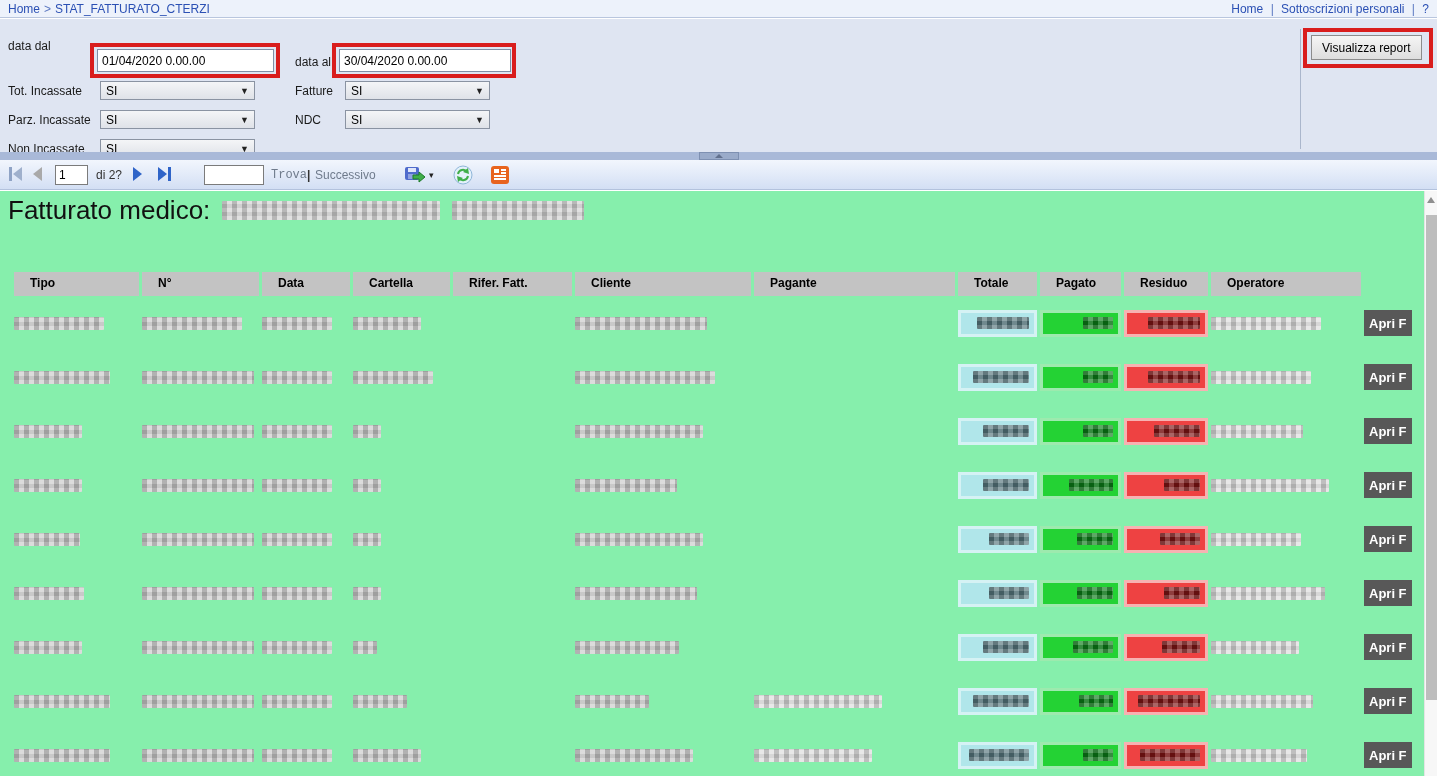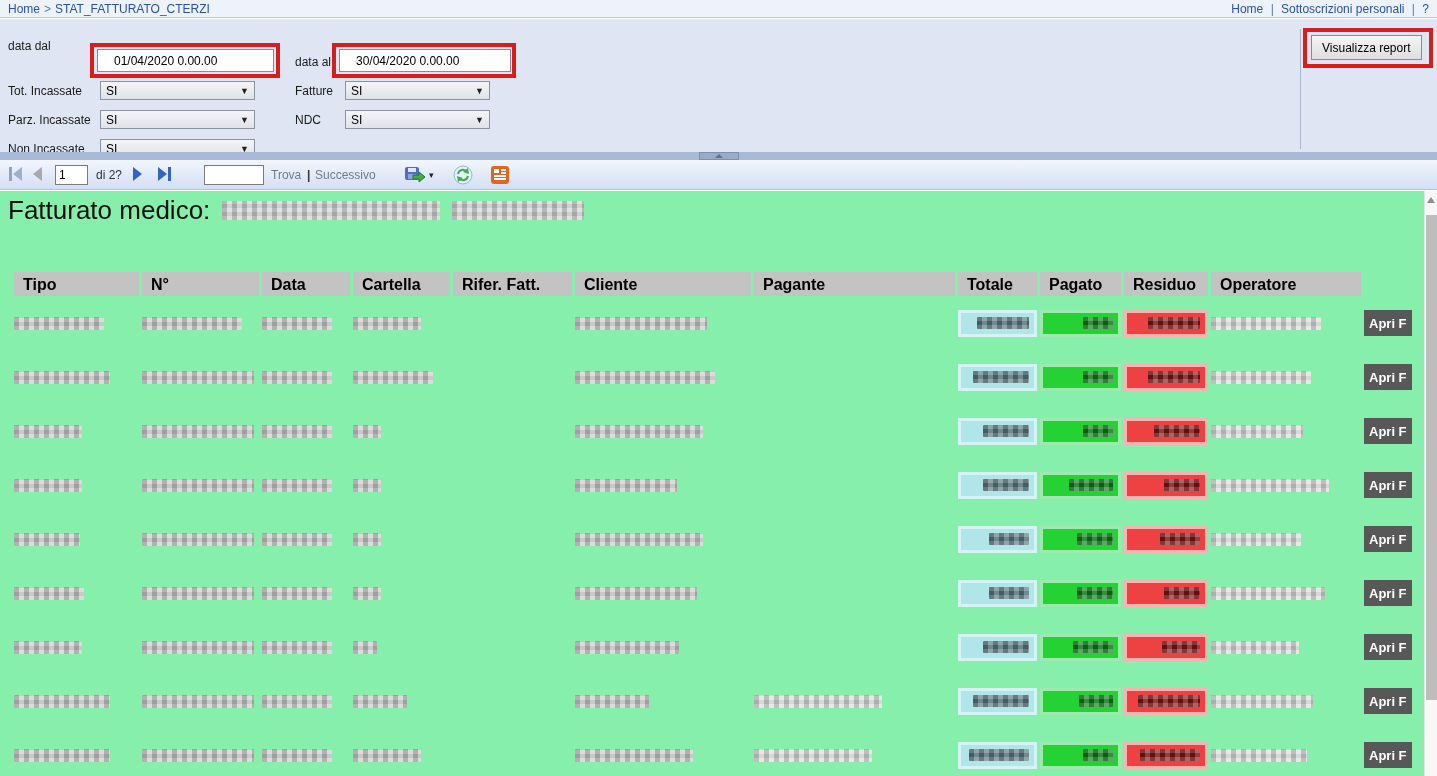--- a/index.html
+++ b/index.html
@@ -10,21 +10,21 @@
   .crumbbar { position:absolute; left:0; top:0; width:1437px; height:18px;
     background:#edf2fb; border-bottom:1px solid #b9c6de; font-size:12px; color:#2b50b4;
     display:flex; justify-content:space-between; align-items:center; padding:0 8px; }
   .crumbbar a { color:#2b50b4; text-decoration:none; cursor:pointer; }
   .crumb-sep { color:#5a77c0; margin:0 4px; }
 
   
   .params { position:absolute; left:0; top:19px; width:1437px; height:133px; background:#dfe5f2; }
   .p-label { position:absolute; font-size:12px; color:#1a1a1a; white-space:nowrap; }
   .p-text { position:absolute; height:23px; border:1px solid #808fa6; background:#fff;
-    font-size:12px; padding:0 16px; font-family:"Liberation Sans",sans-serif; }
+    font-size:12px; padding:0 4px; font-family:"Liberation Sans",sans-serif; }
   .p-select { position:absolute; height:19px; border:1px solid #8a93a2;
     background:linear-gradient(#f4f5f7,#dfe2e8); font-size:12px; display:flex;
     align-items:center; justify-content:space-between; padding:0 5px; cursor:pointer; color:#000; }
   .p-select .arr { font-size:9px; color:#222; }
   .hl-box { position:absolute; border:4px solid #d91d1d; pointer-events:none; }
   .v-div { position:absolute; width:1px; background:#aab6cc; }
   .btn-view { position:absolute; height:25px; background:linear-gradient(#f5f5f5,#dedede);
     border:1px solid #8c8c8c; font-size:12px; color:#000; padding:0 10px; cursor:pointer;
     font-family:"Liberation Sans",sans-serif; }
 
@@ -55,22 +55,22 @@
     display:flex; align-items:center; gap:12px; white-space:nowrap; }
 
   .redact { height:13px; border-radius:1px; background-color:#c9c9c9;
     background-image:repeating-linear-gradient(90deg, rgba(0,0,0,.16) 0 5px, rgba(255,255,255,.18) 5px 10px),
       repeating-linear-gradient(0deg, rgba(255,255,255,.20) 0 4px, rgba(0,0,0,.06) 4px 8px); }
   .redact.big { height:19px; background-color:#d2d2d2; }
   .redact.lite { background-color:#dcdcdc; }
 
   .grid { position:absolute; left:14px; top:81px; display:grid; column-gap:3px;
     grid-template-columns:125px 117px 88px 97px 119px 176px 201px 79px 81px 84px 150px 48px; }
-  .hdr-cell { height:24px; background:#c3c3c3; font-size:16px; font-weight:bold; color:#000;
-    padding:4px 4px 0 9px; white-space:nowrap; overflow:hidden; }
+  .hdr-cell { height:24px; background:#c3c3c3; font-size:12px; font-weight:bold; color:#000;
+    padding:4px 4px 0 16px; white-space:nowrap; overflow:hidden; }
   .row-cell { height:54px; display:flex; align-items:center; overflow:hidden; }
   .money { width:100%; height:27px; display:flex; align-items:center; justify-content:flex-end;
     padding-right:5px; }
   .money .redact { height:12px; }
   .m-tot { background:#b0e6ea; border:3px solid #d5f2f4; }
   .m-tot .redact { background-color:#55767c; }
   .m-pag { background:#24d234; border:3px solid #9deaae; }
   .m-pag .redact { background-color:#0a7a16; }
   .m-res { background:#ee4242; border:3px solid #f7b2b2; }
   .m-res .redact { background-color:#7e1414; }
@@ -179,21 +179,21 @@
   <div class="tb" style="left:156px;">
     <span class="nav-ico">
       <svg width="16" height="14">
           <polygon points="2,0 2,14 11,7" fill="#2f64c8"></polygon>
           <rect x="12" y="0" width="3" height="14" fill="#2f64c8"></rect>
         </svg>
     </span>
   </div>
 
   <input class="find-input tb" style="left: 204px; top: 5px; height: 20px;" value="">
-  <span class="tb tb-link" style="left:271px;">Trova</span>
+  <span class="tb tb-link" style="left:271px;font-family:Liberation Mono, monospace;">Trova</span>
   <span class="tb tb-sep" style="left:300px;">|</span>
   <span class="tb tb-link" style="left:315px;">Successivo</span>
 
   <div class="tb ico-btn" style="left:404px;">
     <svg width="22" height="20">
       <rect x="1" y="2" width="14" height="13" rx="2" fill="#4f6bcc"></rect>
       <rect x="4" y="3" width="8" height="4" fill="#dfe6fa"></rect>
       <rect x="4" y="9" width="8" height="5" fill="#8fa2e0"></rect>
       <polygon points="9,10 15,10 15,7 21,12 15,17 15,14 9,14" fill="#3fae4a" stroke="#1d7a2a" stroke-width="1"></polygon>
     </svg>

